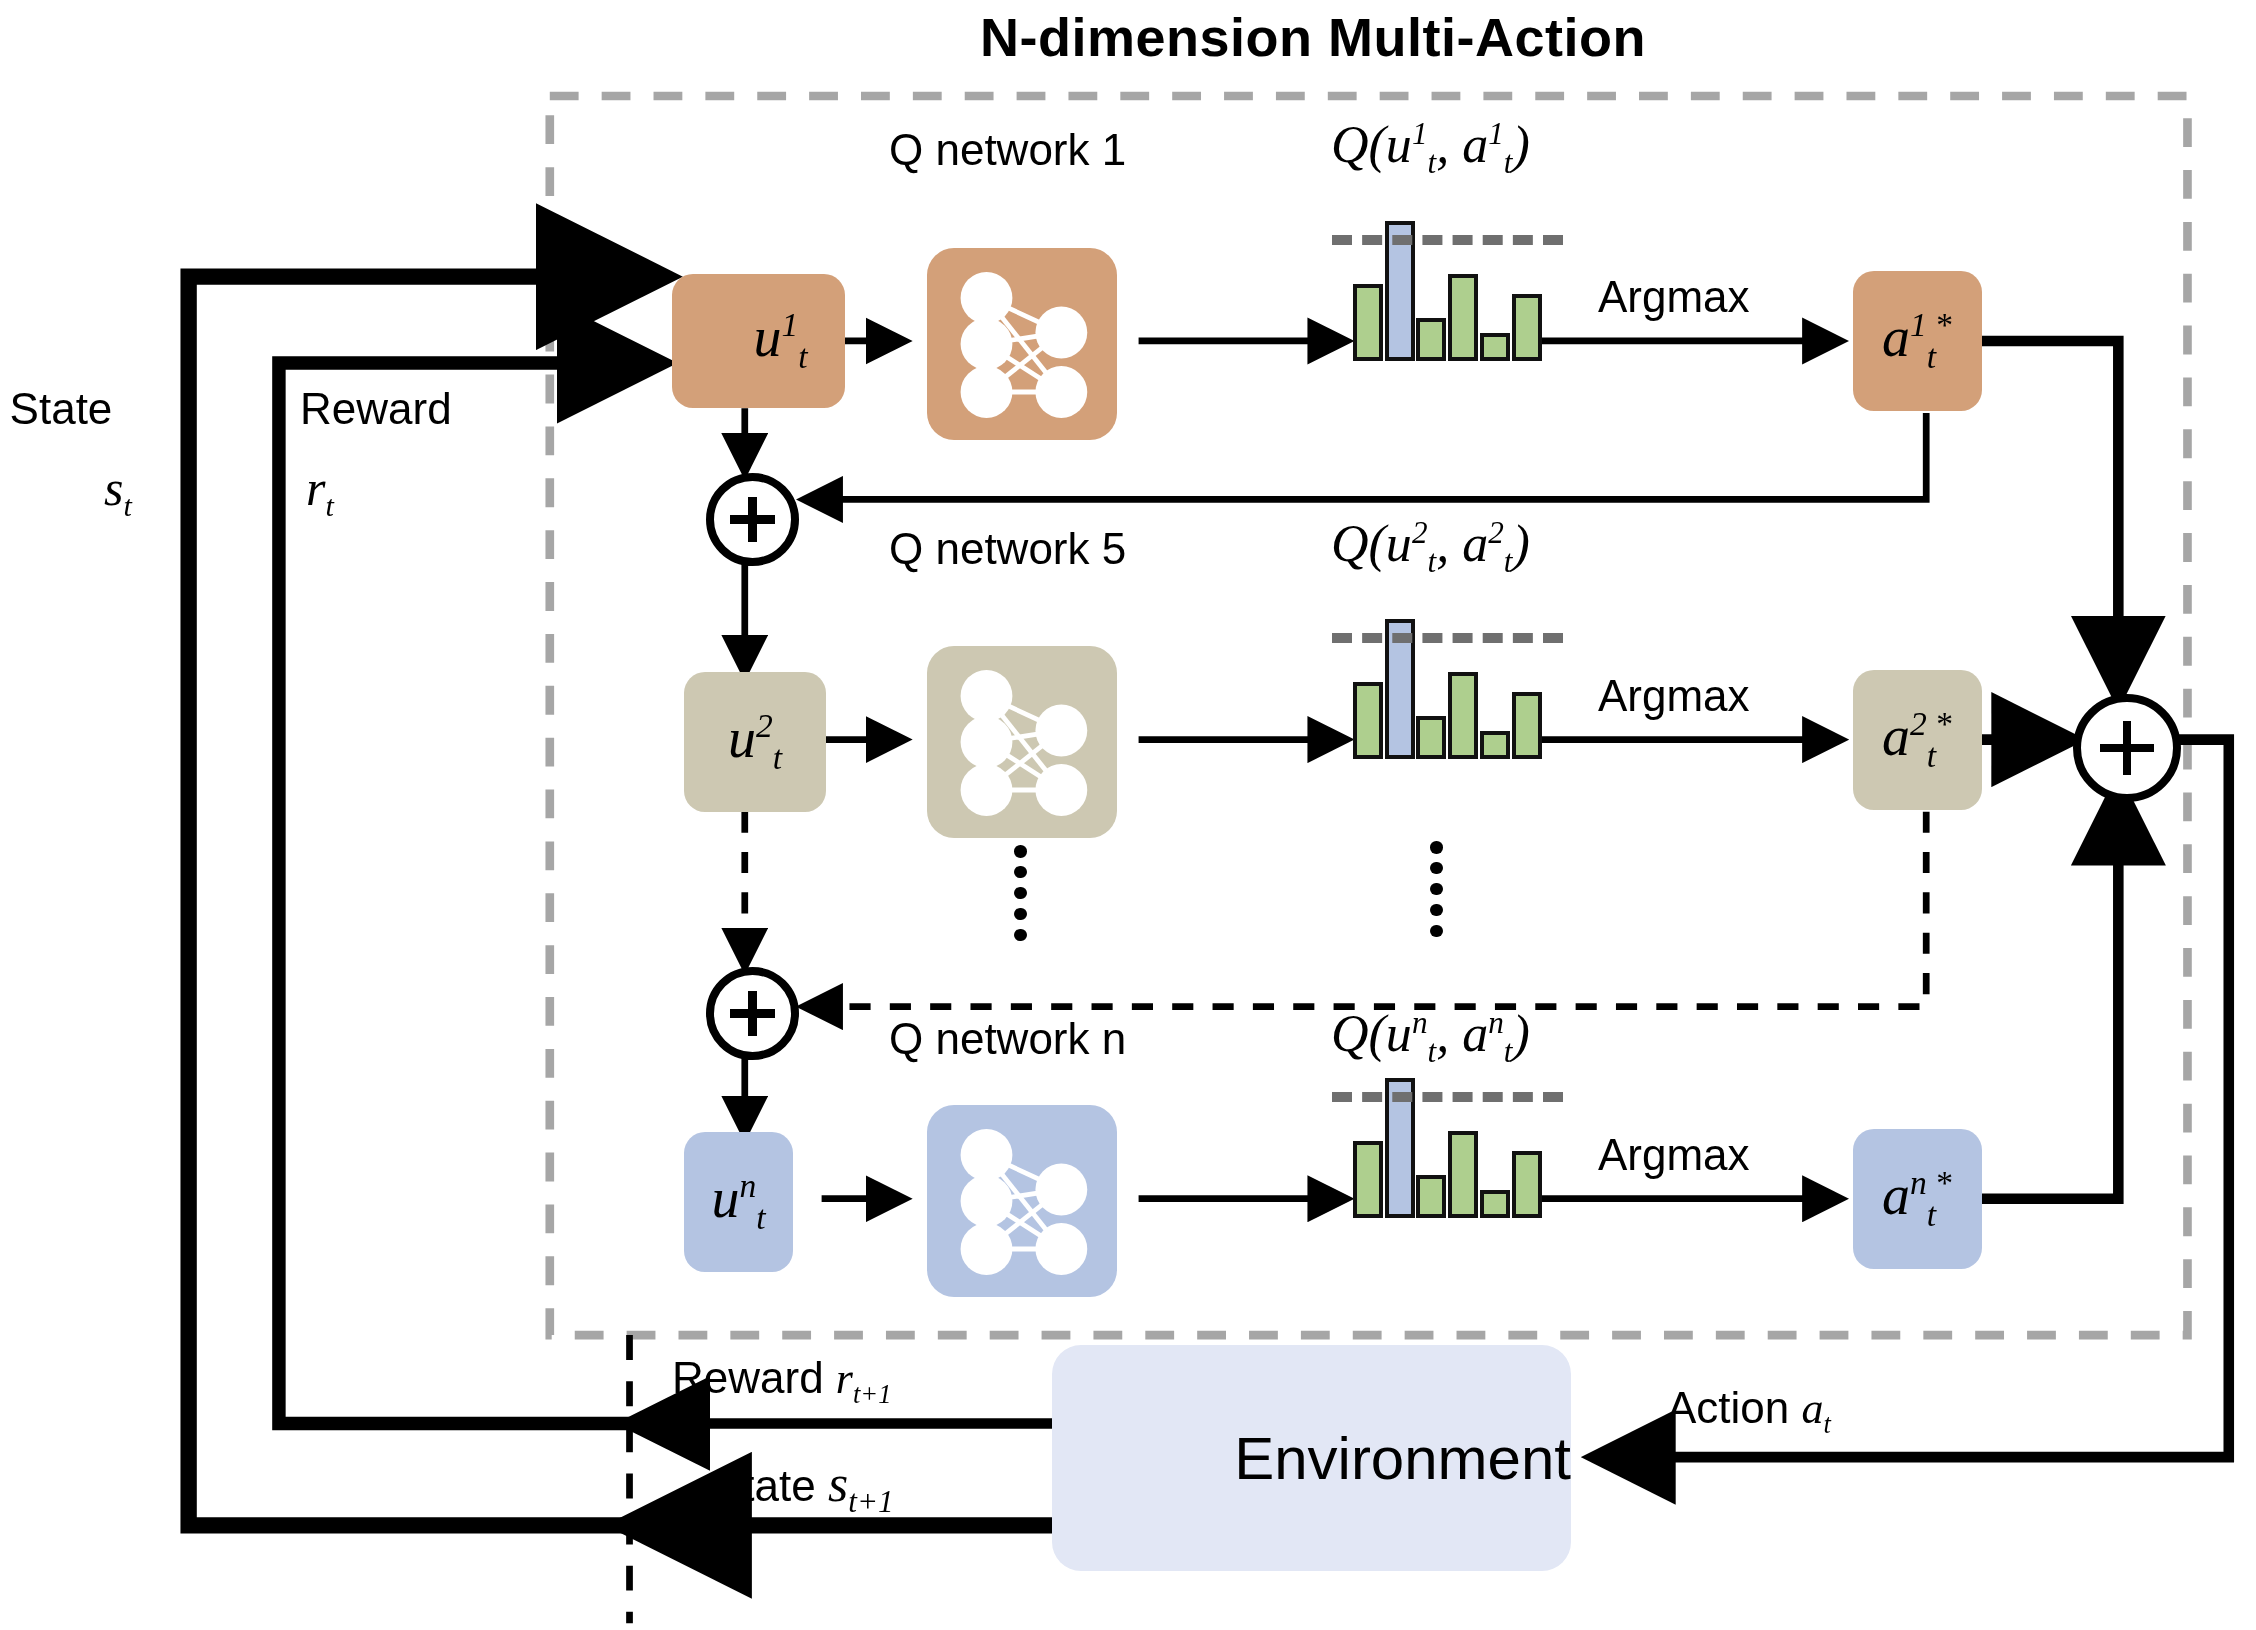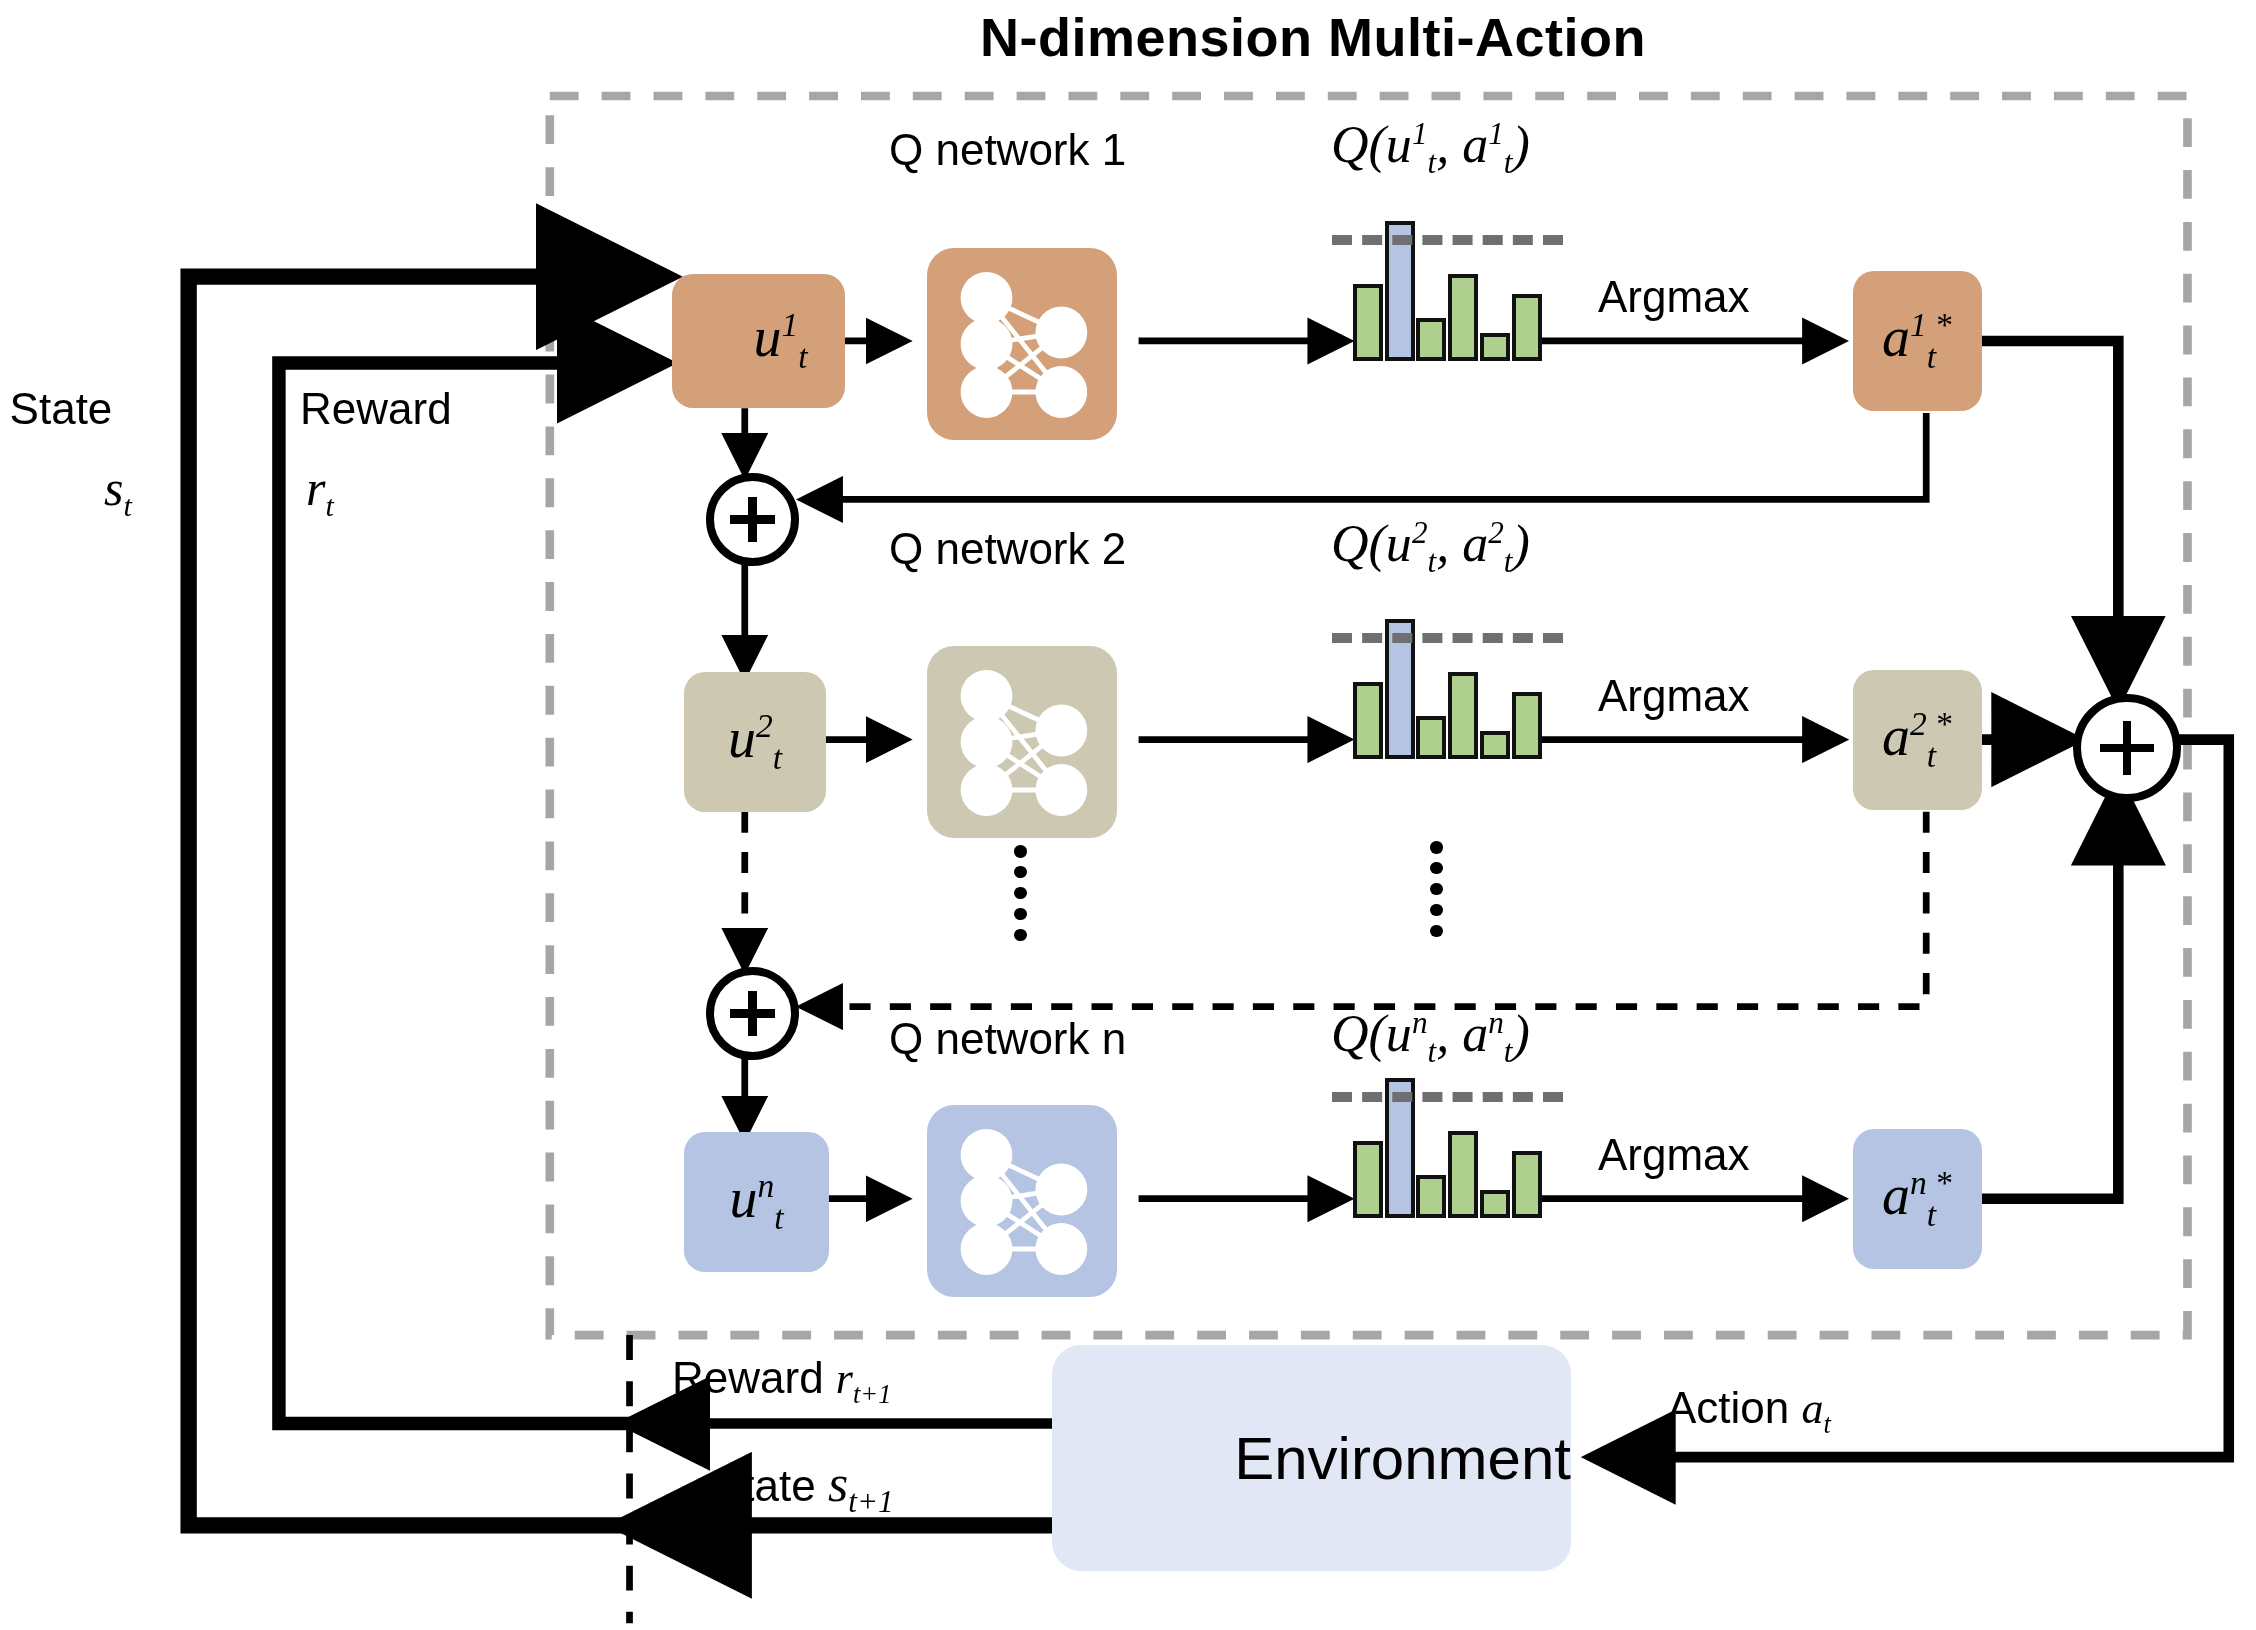--- a/index.html
+++ b/index.html
@@ -143,21 +143,21 @@
     </div>
 
   <div class="abs lbl" style="left:1598px;top:272px;">Argmax</div>
 
   <div class="abs nbox" style="left:1853px;top:271px;width:129px;height:140px;background:#d3a079;">
     <span class="math"><span>a</span><sup>1</sup><sub>t</sub><sup class="star">*</sup></span>
   </div>
 
   <div class="abs plus" style="left:706px;top:473px;width:77px;height:77px;"></div>
 
-  <div class="abs lbl" style="left:889px;top:524px;">Q network 2</div>
+  <div class="abs lbl" style="left:889px;top:524px;">Q network 5</div>
 
   <div class="abs math" style="left:1331px;top:514px;font-size:52px;">
     <span>Q(u</span><sup>2</sup><sub>t</sub><span>, a</span><sup>2</sup><sub>t</sub><span>)</span>
   </div>
 
   <div class="abs nbox" style="left:684px;top:672px;width:142px;height:140px;background:#cdc8b2;">
     <span class="math"><span>u</span><sup>2</sup><sub>t</sub></span>
   </div>
 
   <div class="abs netbox" style="left:927px;top:646px;width:190px;height:192px;background:#cdc8b2;">
@@ -208,21 +208,21 @@
       <i></i>
       <i></i>
   </div>
 
   <div class="abs lbl" style="left:889px;top:1014px;">Q network n</div>
 
   <div class="abs math" style="left:1331px;top:1004px;font-size:52px;">
     <span>Q(u</span><sup>n</sup><sub>t</sub><span>, a</span><sup>n</sup><sub>t</sub><span>)</span>
   </div>
 
-  <div class="abs nbox" style="left:684px;top:1132px;width:145px;height:140px;background:#b4c4e2;">
+  <div class="abs nbox" style="left:684px;top:1132px;width:109px;height:140px;background:#b4c4e2;">
     <span class="math"><span>u</span><sup>n</sup><sub>t</sub></span>
   </div>
 
   <div class="abs netbox" style="left:927px;top:1105px;width:190px;height:192px;background:#b4c4e2;">
     <svg width="190" height="192" viewBox="0 0 198 200">
       <line x1="62" y1="52" x2="140" y2="88" stroke="#fff" stroke-width="5"></line>
       <line x1="62" y1="52" x2="140" y2="150" stroke="#fff" stroke-width="5"></line>
       <line x1="62" y1="100" x2="140" y2="88" stroke="#fff" stroke-width="5"></line>
       <line x1="62" y1="100" x2="140" y2="150" stroke="#fff" stroke-width="5"></line>
       <line x1="62" y1="150" x2="140" y2="88" stroke="#fff" stroke-width="5"></line>

